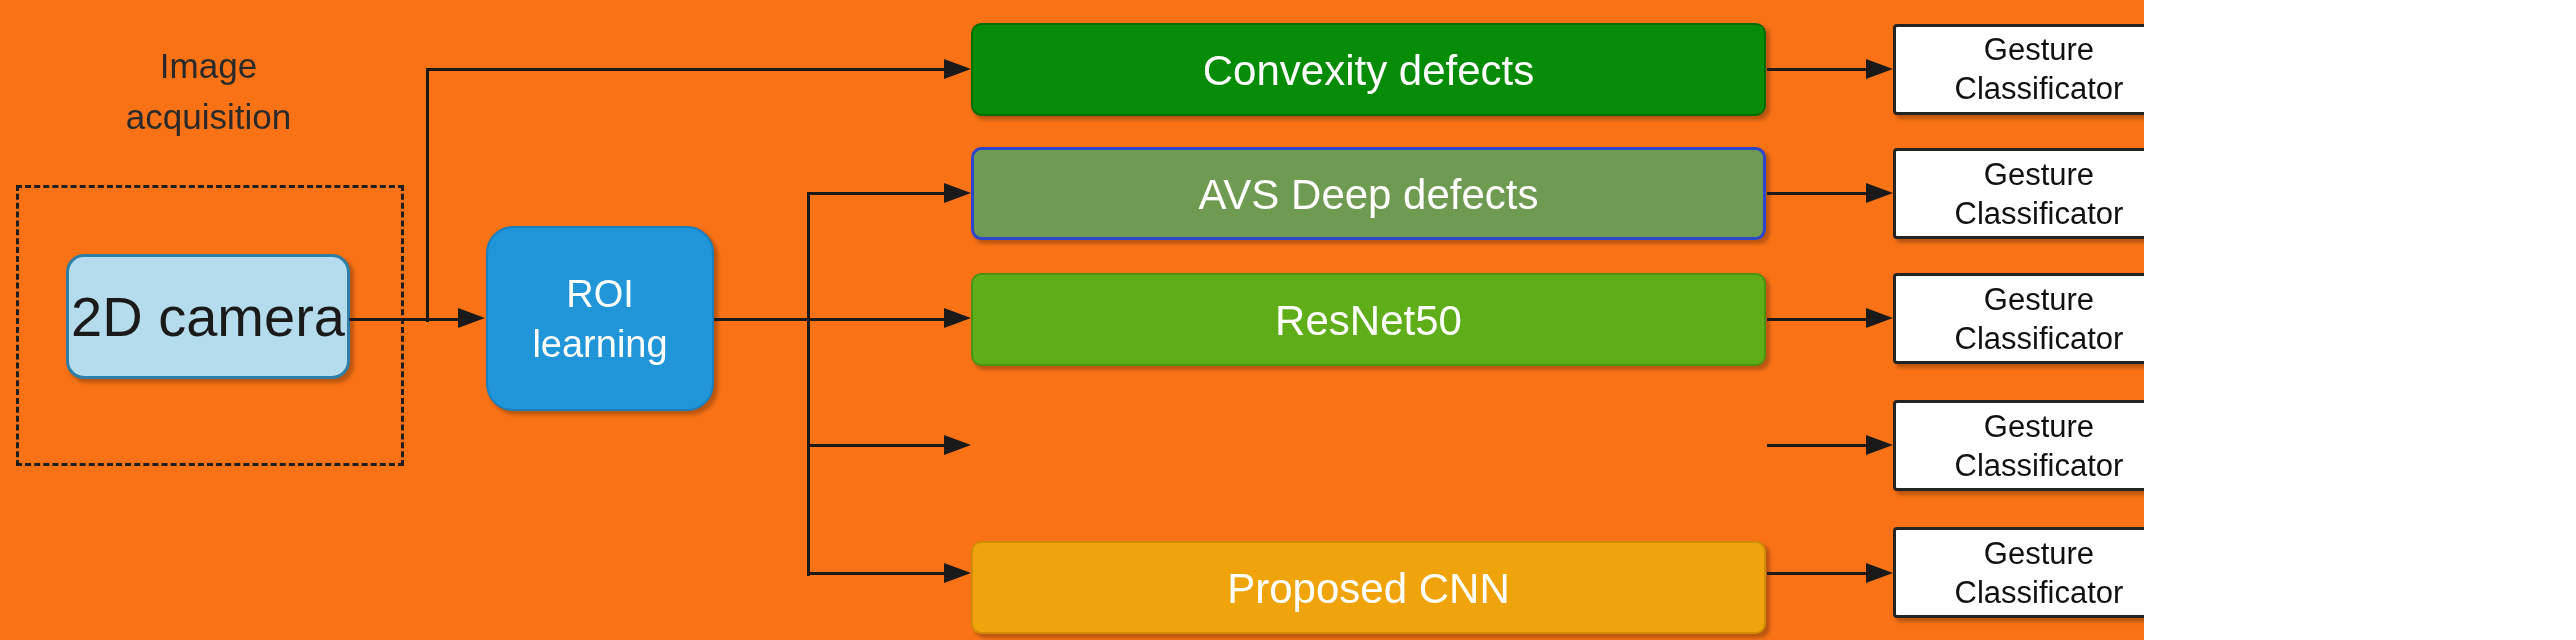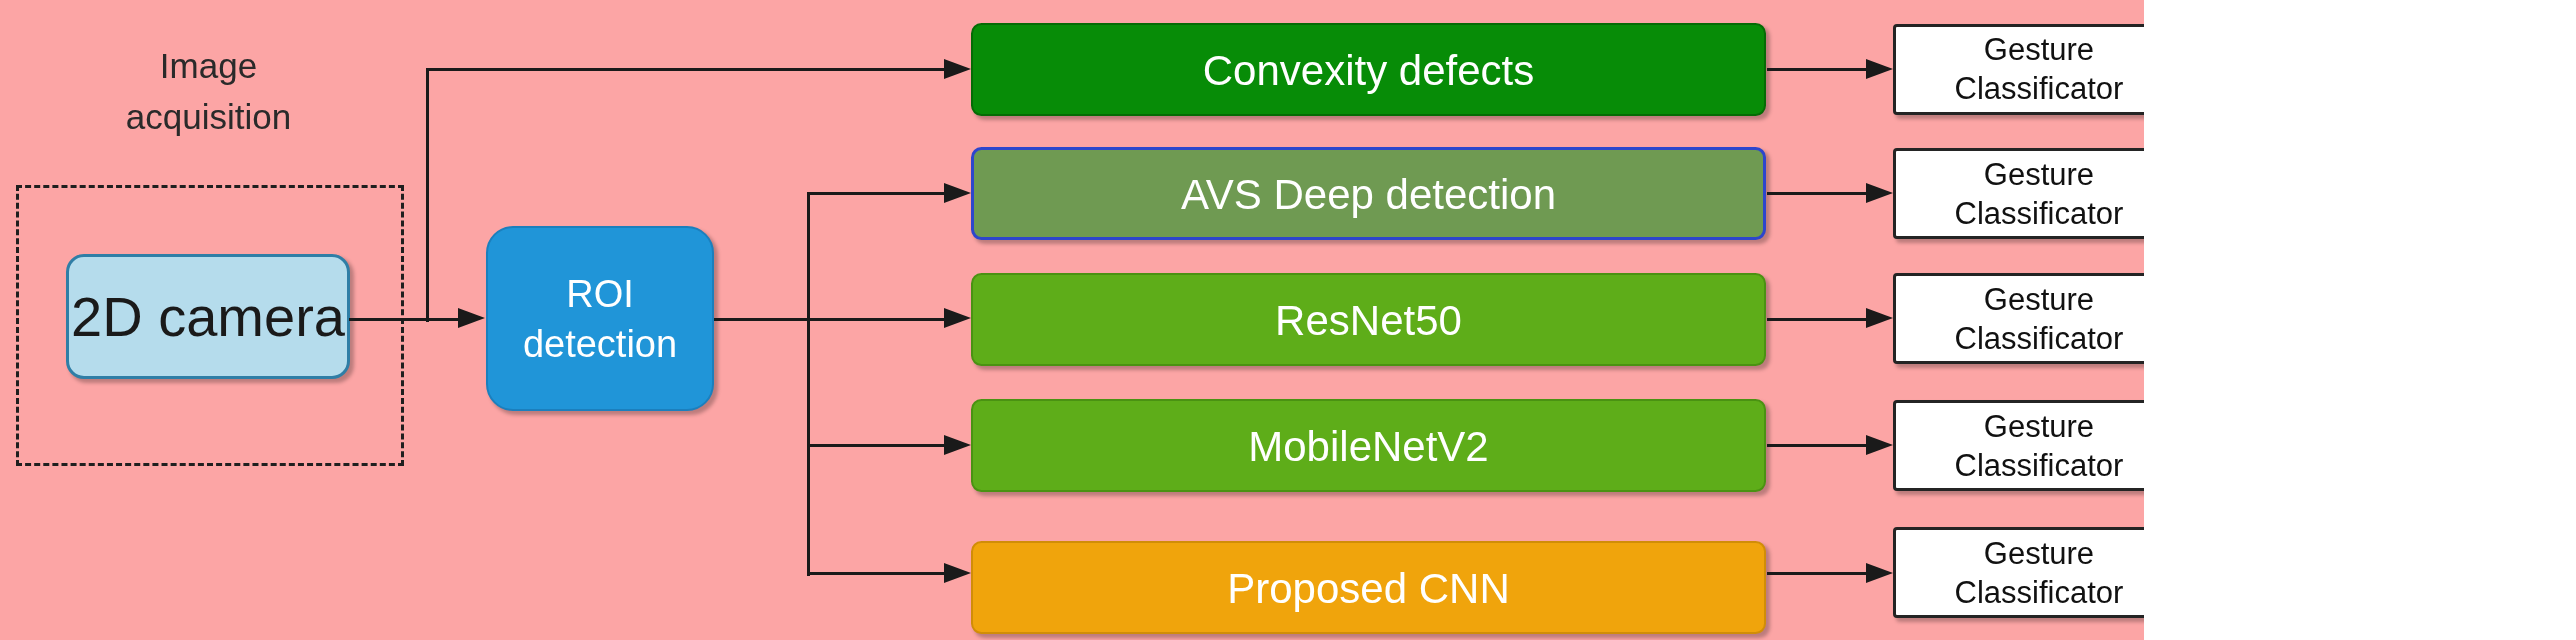--- a/index.html
+++ b/index.html
@@ -1,17 +1,17 @@
 <!DOCTYPE html>
 <html style="--line: #1a1a1a;font-size:10.4px"><head>
 <meta charset="utf-8">
 <style>
   html,body { margin:0; padding:0; background:#ffffff; }
   .canvas {
-    position:relative; width:2144px; height:640px; background:#fca5a5;
+    position:relative; width:2144px; height:640px; background:#f97316;
     font-family:"Liberation Sans", sans-serif; overflow:hidden;
   }
   .pre { white-space:pre-line; }
   .center-txt { display:flex; align-items:center; justify-content:center; text-align:center; }
   .shadowed { box-shadow:3.3px 3.9px 3.9px rgba(0,0,0,0.25); }
 
   
   .img-acq {
     position:absolute; left:26px; top:40px; width:365px;
     font-size:35px; line-height:51px; color:#2a2a2a; text-align:center;
@@ -68,34 +68,31 @@
 acquisition</div>
 
   <div class="dashed-box"></div>
 
   <div class="camera-box center-txt shadowed" style="background-color: rgb(181, 220, 236); border-color: rgb(47, 126, 166);">
     <span>2D camera</span>
   </div>
 
   <div class="roi-box center-txt shadowed" style="background-color: rgb(32, 149, 216); border-color: rgb(27, 127, 189);">
     <span class="pre">ROI
-detection</span>
+learning</span>
   </div>
 
   <div class="pipe-box center-txt shadowed" style="top: 23px; background-color: rgb(7, 140, 7); border-color: rgb(5, 107, 5); color: rgb(255, 255, 255);">
     <span>Convexity defects</span>
   </div>
   <div class="pipe-box center-txt shadowed thick-border" style="top: 147px; background-color: rgb(111, 154, 82); border-color: rgb(45, 70, 204); color: rgb(255, 255, 255);">
-    <span>AVS Deep detection</span>
+    <span>AVS Deep defects</span>
   </div>
   <div class="pipe-box center-txt shadowed" style="top: 273px; background-color: rgb(94, 173, 25); border-color: rgb(74, 146, 18); color: rgb(255, 255, 255);">
     <span>ResNet50</span>
-  </div>
-  <div class="pipe-box center-txt shadowed" style="top: 399px; background-color: rgb(94, 173, 25); border-color: rgb(74, 146, 18); color: rgb(255, 255, 255);">
-    <span>MobileNetV2</span>
   </div>
   <div class="pipe-box center-txt shadowed" style="top: 541px; background-color: rgb(240, 164, 12); border-color: rgb(209, 141, 7); color: rgb(255, 255, 255);">
     <span>Proposed CNN</span>
   </div>
 
   <div class="gest-box center-txt shadowed" style="top:23.5px">
     <span class="pre">Gesture
 Classificator</span>
   </div>
   <div class="gest-box center-txt shadowed" style="top:148px">

